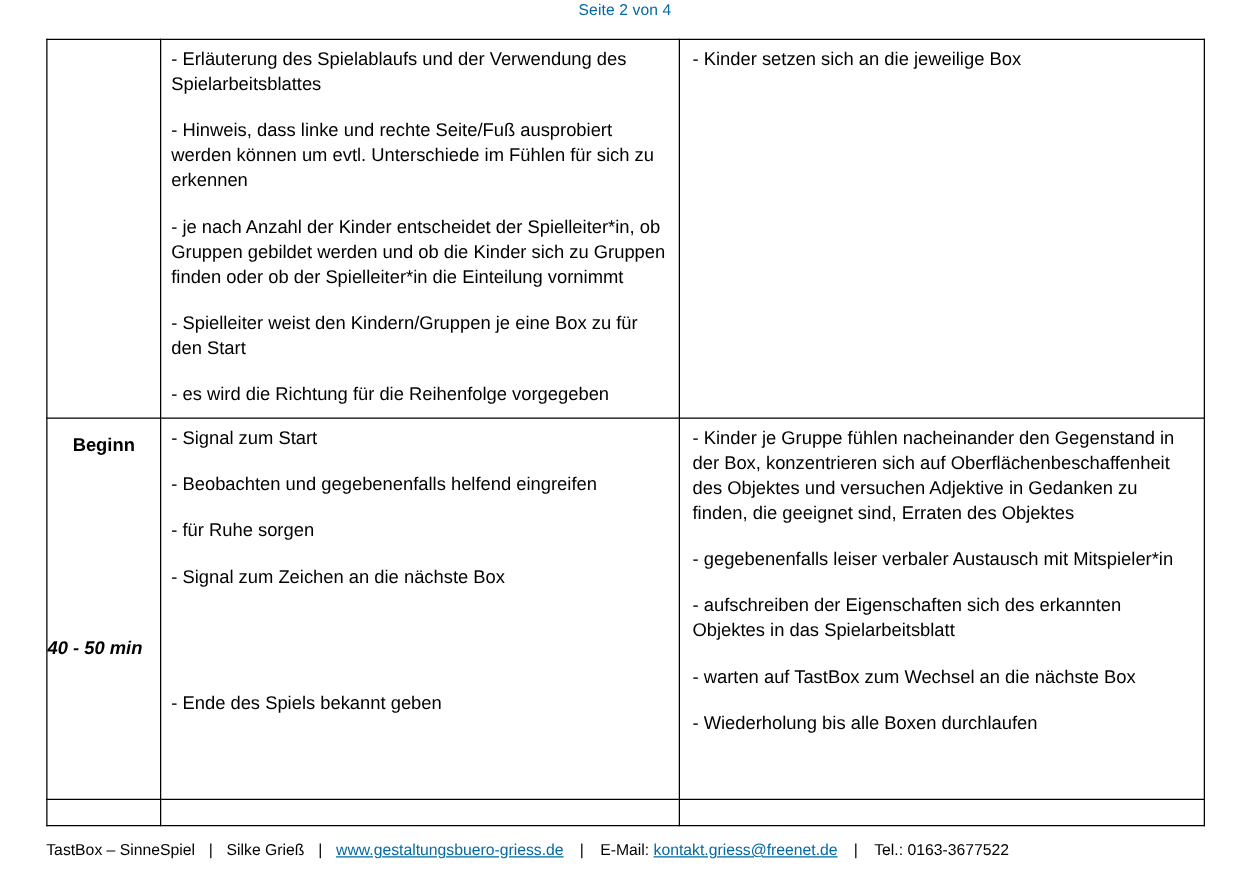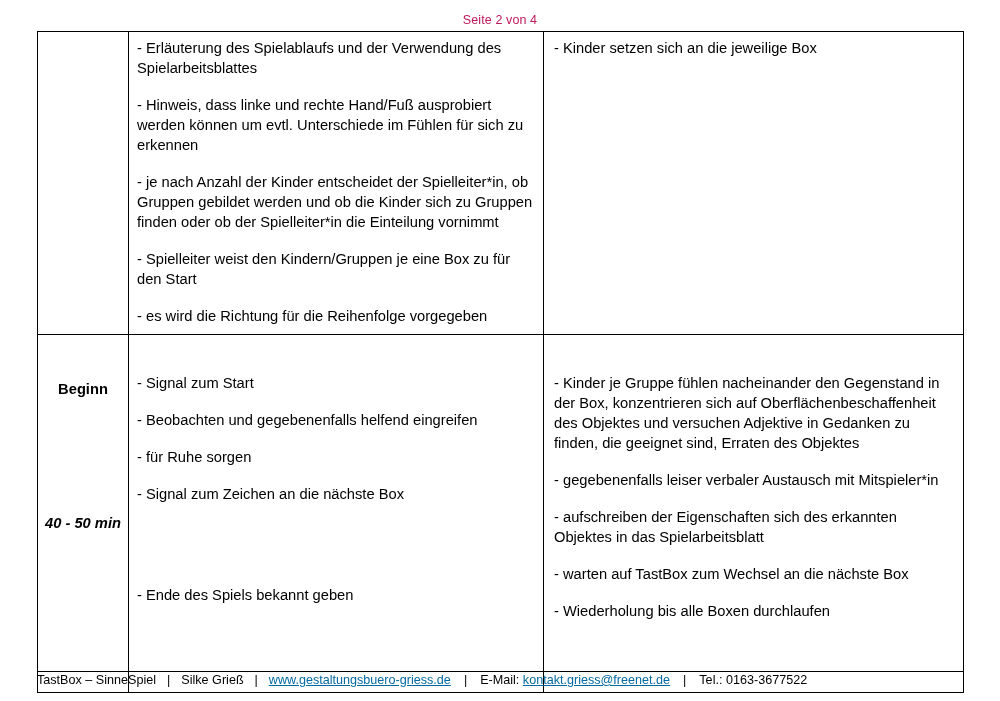--- a/index.html
+++ b/index.html
@@ -20,27 +20,27 @@
   .page {
     position: relative;
     width: 1000px;
     height: 701px;
     box-sizing: border-box;
   }
 
   
   .page-header {
     position: absolute;
-    top: 12px;
+    top: 0;
     left: 0;
     width: 1000px;
     text-align: center;
     font-size: 12.5px;
     line-height: 16px;
-    color: #be185d;
+    color: #0369a1;
     letter-spacing: 0.1px;
   }
 
   
   .doc-table {
     position: absolute;
     left: 37px;
     top: 31px;
     width: 926px;
     border-collapse: collapse;
@@ -80,34 +80,34 @@
     height: 100%;
   }
   .time-label-top {
     text-align: center;
     font-weight: bold;
     font-size: 14.7px;
     line-height: 20px;
     padding-top: 12px;
   }
   .time-label-bottom {
-    text-align: center;
+    text-align: left;
     font-weight: bold;
     font-style: italic;
     font-size: 14.7px;
     line-height: 20px;
     position: absolute;
     left: 0;
     right: 0;
-    top: 146px;
+    top: 174px;
   }
 
   
   .row-1 .cell-inner { min-height: 280px; }
-  .row-2 .cell-inner { min-height: 290px; margin-top: 32px; }
+  .row-2 .cell-inner { min-height: 290px; }
   .row-3 .cell-inner { height: 20px; }
 
   .spacer-block {
     height: 64px;
   }
 
   
   .page-footer {
     position: absolute;
     left: 37px;
@@ -149,21 +149,21 @@
 
       <tr class="row-1">
         <td>
           <div class="cell-inner time-cell">
             <div class="time-label-top"></div>
           </div>
         </td>
         <td>
           <div class="cell-inner cell-pad">
             <p class="para">- Erläuterung des Spielablaufs und der Verwendung des Spielarbeitsblattes</p>
-            <p class="para">- Hinweis, dass linke und rechte Hand/Fuß ausprobiert werden können um evtl. Unterschiede im Fühlen für sich zu erkennen</p>
+            <p class="para">- Hinweis, dass linke und rechte Seite/Fuß ausprobiert werden können um evtl. Unterschiede im Fühlen für sich zu erkennen</p>
             <p class="para">- je nach Anzahl der Kinder entscheidet der Spielleiter*in, ob Gruppen gebildet werden und ob die Kinder sich zu Gruppen finden oder ob der Spielleiter*in die Einteilung vornimmt</p>
             <p class="para">- Spielleiter weist den Kindern/Gruppen je eine Box zu für den Start</p>
             <p class="para">- es wird die Richtung für die Reihenfolge vorgegeben</p>
           </div>
         </td>
         <td>
           <div class="cell-inner cell-pad-r">
             <p class="para">-  Kinder setzen sich an die jeweilige Box</p>
           </div>
         </td>

